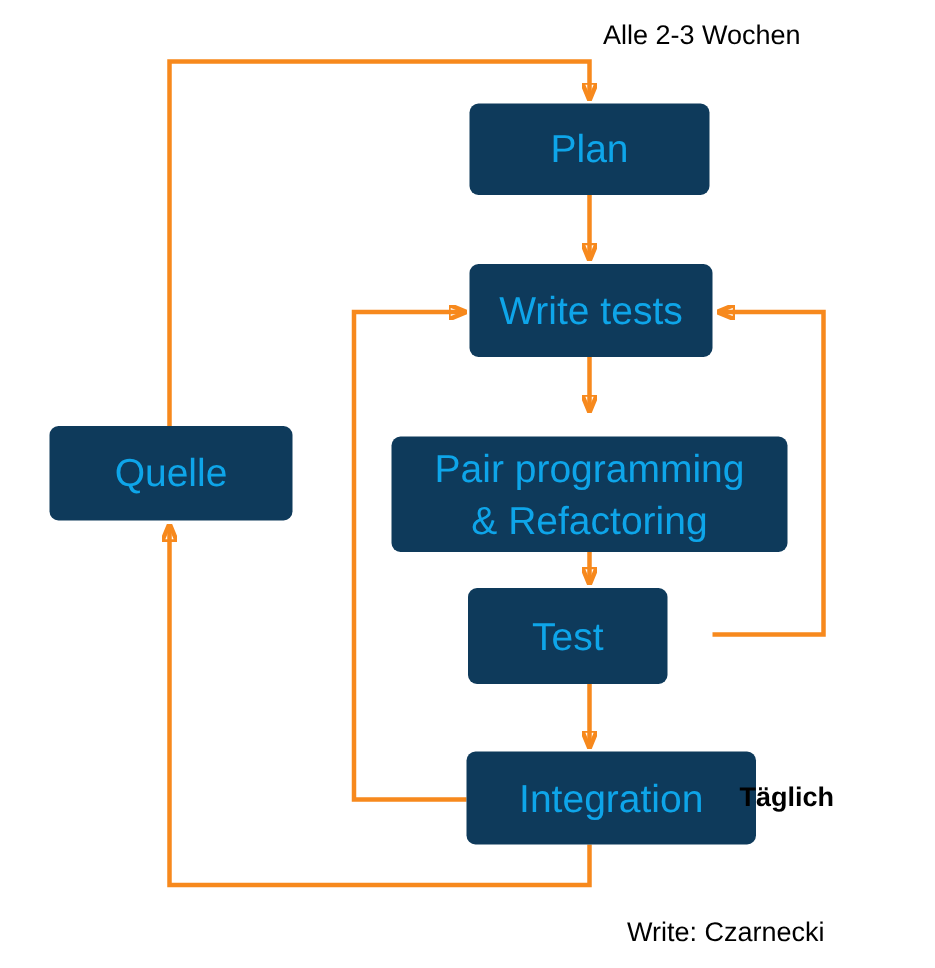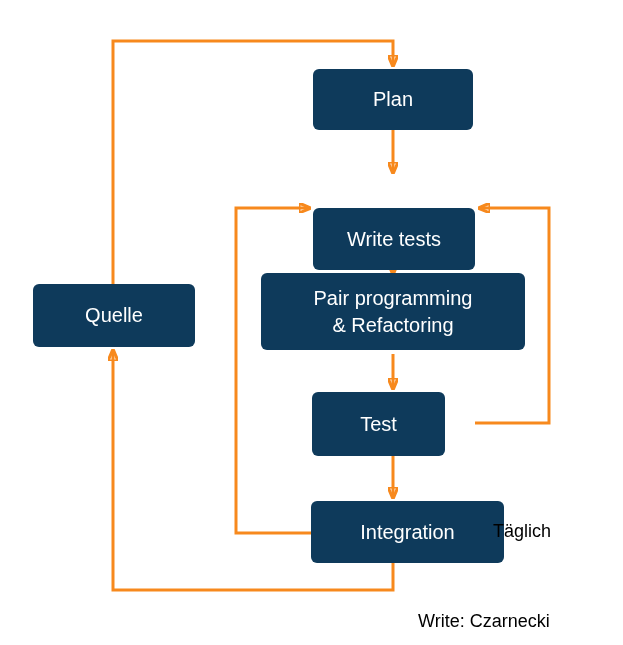--- a/index.html
+++ b/index.html
@@ -7,27 +7,27 @@
     position: relative;
     width: 623px;
     height: 645px;
     background: #ffffff;
     font-family: "Liberation Sans", sans-serif;
     overflow: hidden;
   }
   .node {
     position: absolute;
     background: #0E3A5B;
-    color: #ffffff;
+    color: #0ea5e9;
     border-radius: 6px;
     display: flex;
     align-items: center;
     justify-content: center;
     text-align: center;
-    font-size: 20px;
+    font-size: 26px;
     line-height: 1.32;
     white-space: pre-line;
     z-index: 2;
   }
   .annotation {
     position: absolute;
     color: #000000;
     font-size: 18px;
     white-space: nowrap;
     z-index: 3;
@@ -38,28 +38,28 @@
     width: 623px; height: 645px;
     z-index: 1;
   }
   #edges path {
     fill: none;
     stroke: #F7891D;
     stroke-width: 3;
   }
   
   #node-plan        { left: 313px; top:  69px; width: 160px; height: 61px; }
-  #node-write-tests { left: 313px; top: 176px; width: 162px; height: 62px; margin-top: 32px; }
-  #node-pair        { left: 261px; top: 273px; width: 264px; height: 77px; }
+  #node-write-tests { left: 313px; top: 176px; width: 162px; height: 62px; }
+  #node-pair        { left: 261px; top: 291px; width: 264px; height: 77px; }
   #node-test        { left: 312px; top: 392px; width: 133px; height: 64px; }
   #node-integration { left: 311px; top: 501px; width: 193px; height: 62px; }
   #node-release     { left:  33px; top: 284px; width: 162px; height: 63px; }
   
   #label-cycle  { left: 402px; top:  13px; }
-  #label-daily  { left: 493px; top: 521px; }
+  #label-daily  { left: 493px; top: 521px; font-weight: bold; }
   #label-source { left: 418px; top: 611px; }
 </style>
 </head>
 <body>
 
 <div id="stage">
 
   <svg id="edges" viewBox="0 0 623 645" xmlns="http://www.w3.org/2000/svg">
     <defs>
       <marker id="arrowhead" viewBox="0 0 12 10" refX="11" refY="5" markerWidth="12" markerHeight="10" markerUnits="userSpaceOnUse" orient="auto">
@@ -82,18 +82,19 @@
 
   <div class="node" id="node-pair">Pair programming
 &amp; Refactoring</div>
 
   <div class="node" id="node-test">Test</div>
 
   <div class="node" id="node-integration">Integration</div>
 
   <div class="node" id="node-release">Quelle</div>
 
+  <div class="annotation" id="label-cycle">Alle 2-3 Wochen</div>
 
   <div class="annotation" id="label-daily">Täglich</div>
 
   <div class="annotation" id="label-source">Write: Czarnecki</div>
 
 </div>
 
 </body></html>

